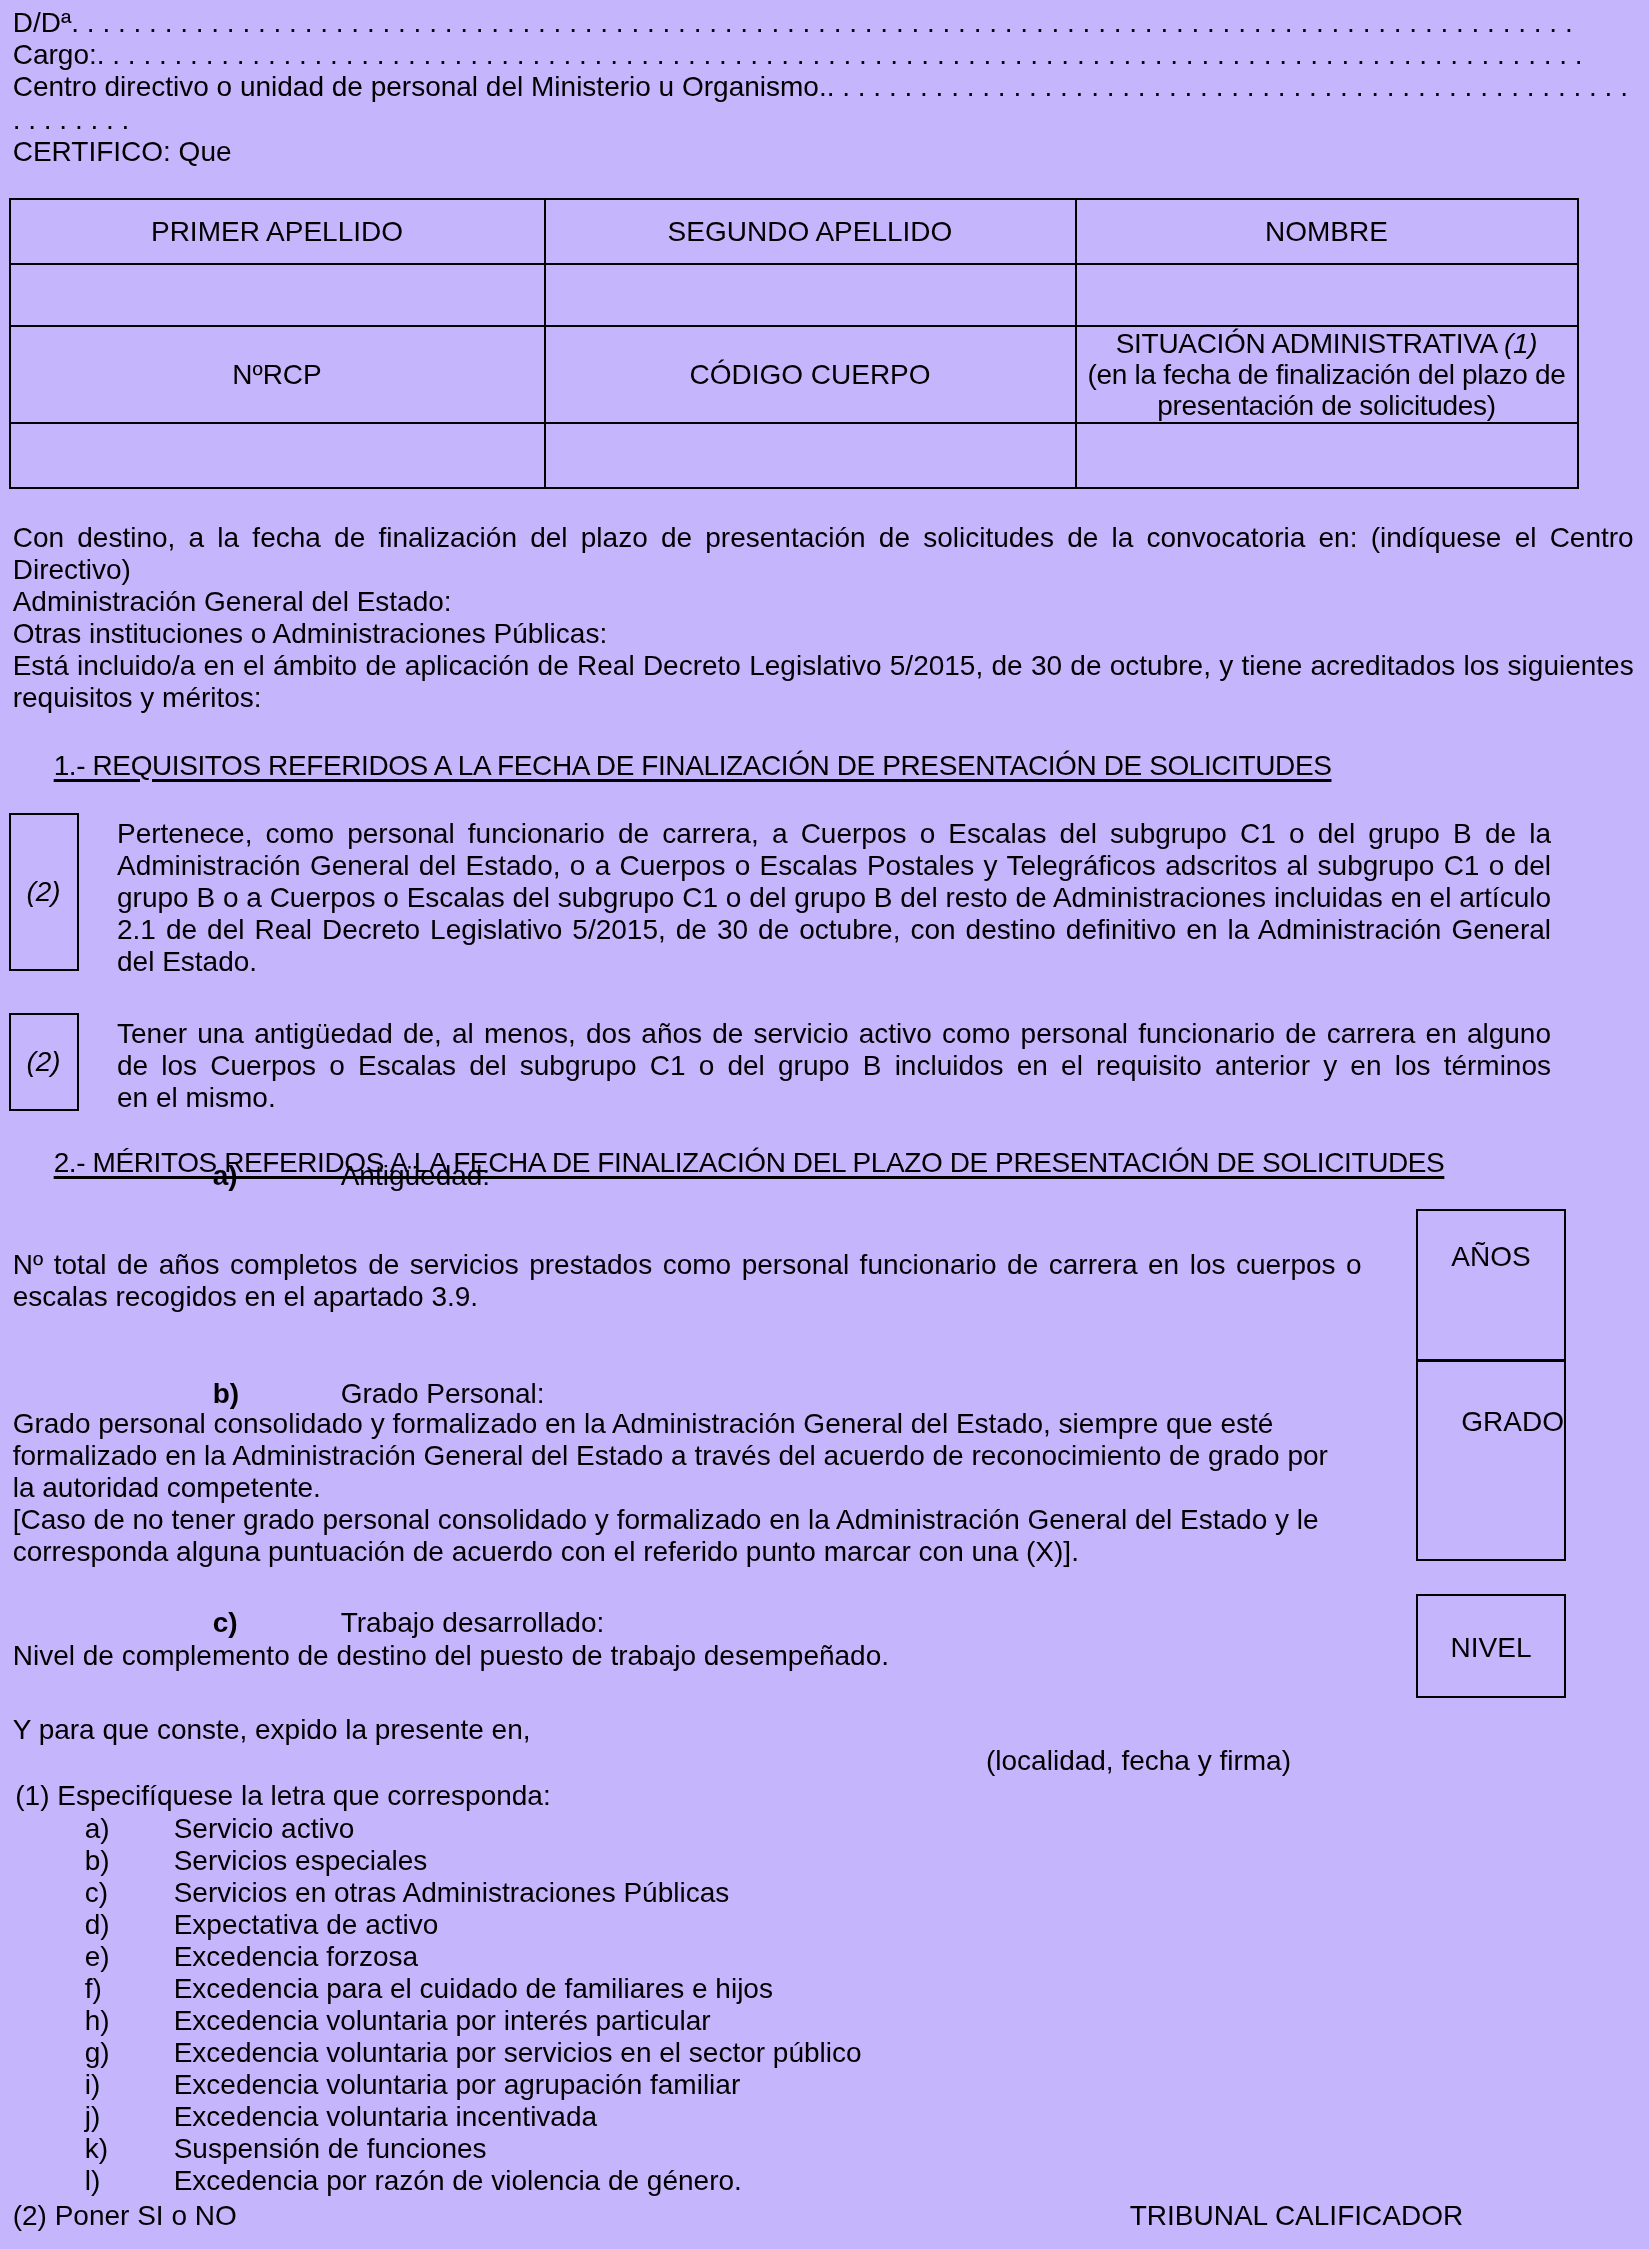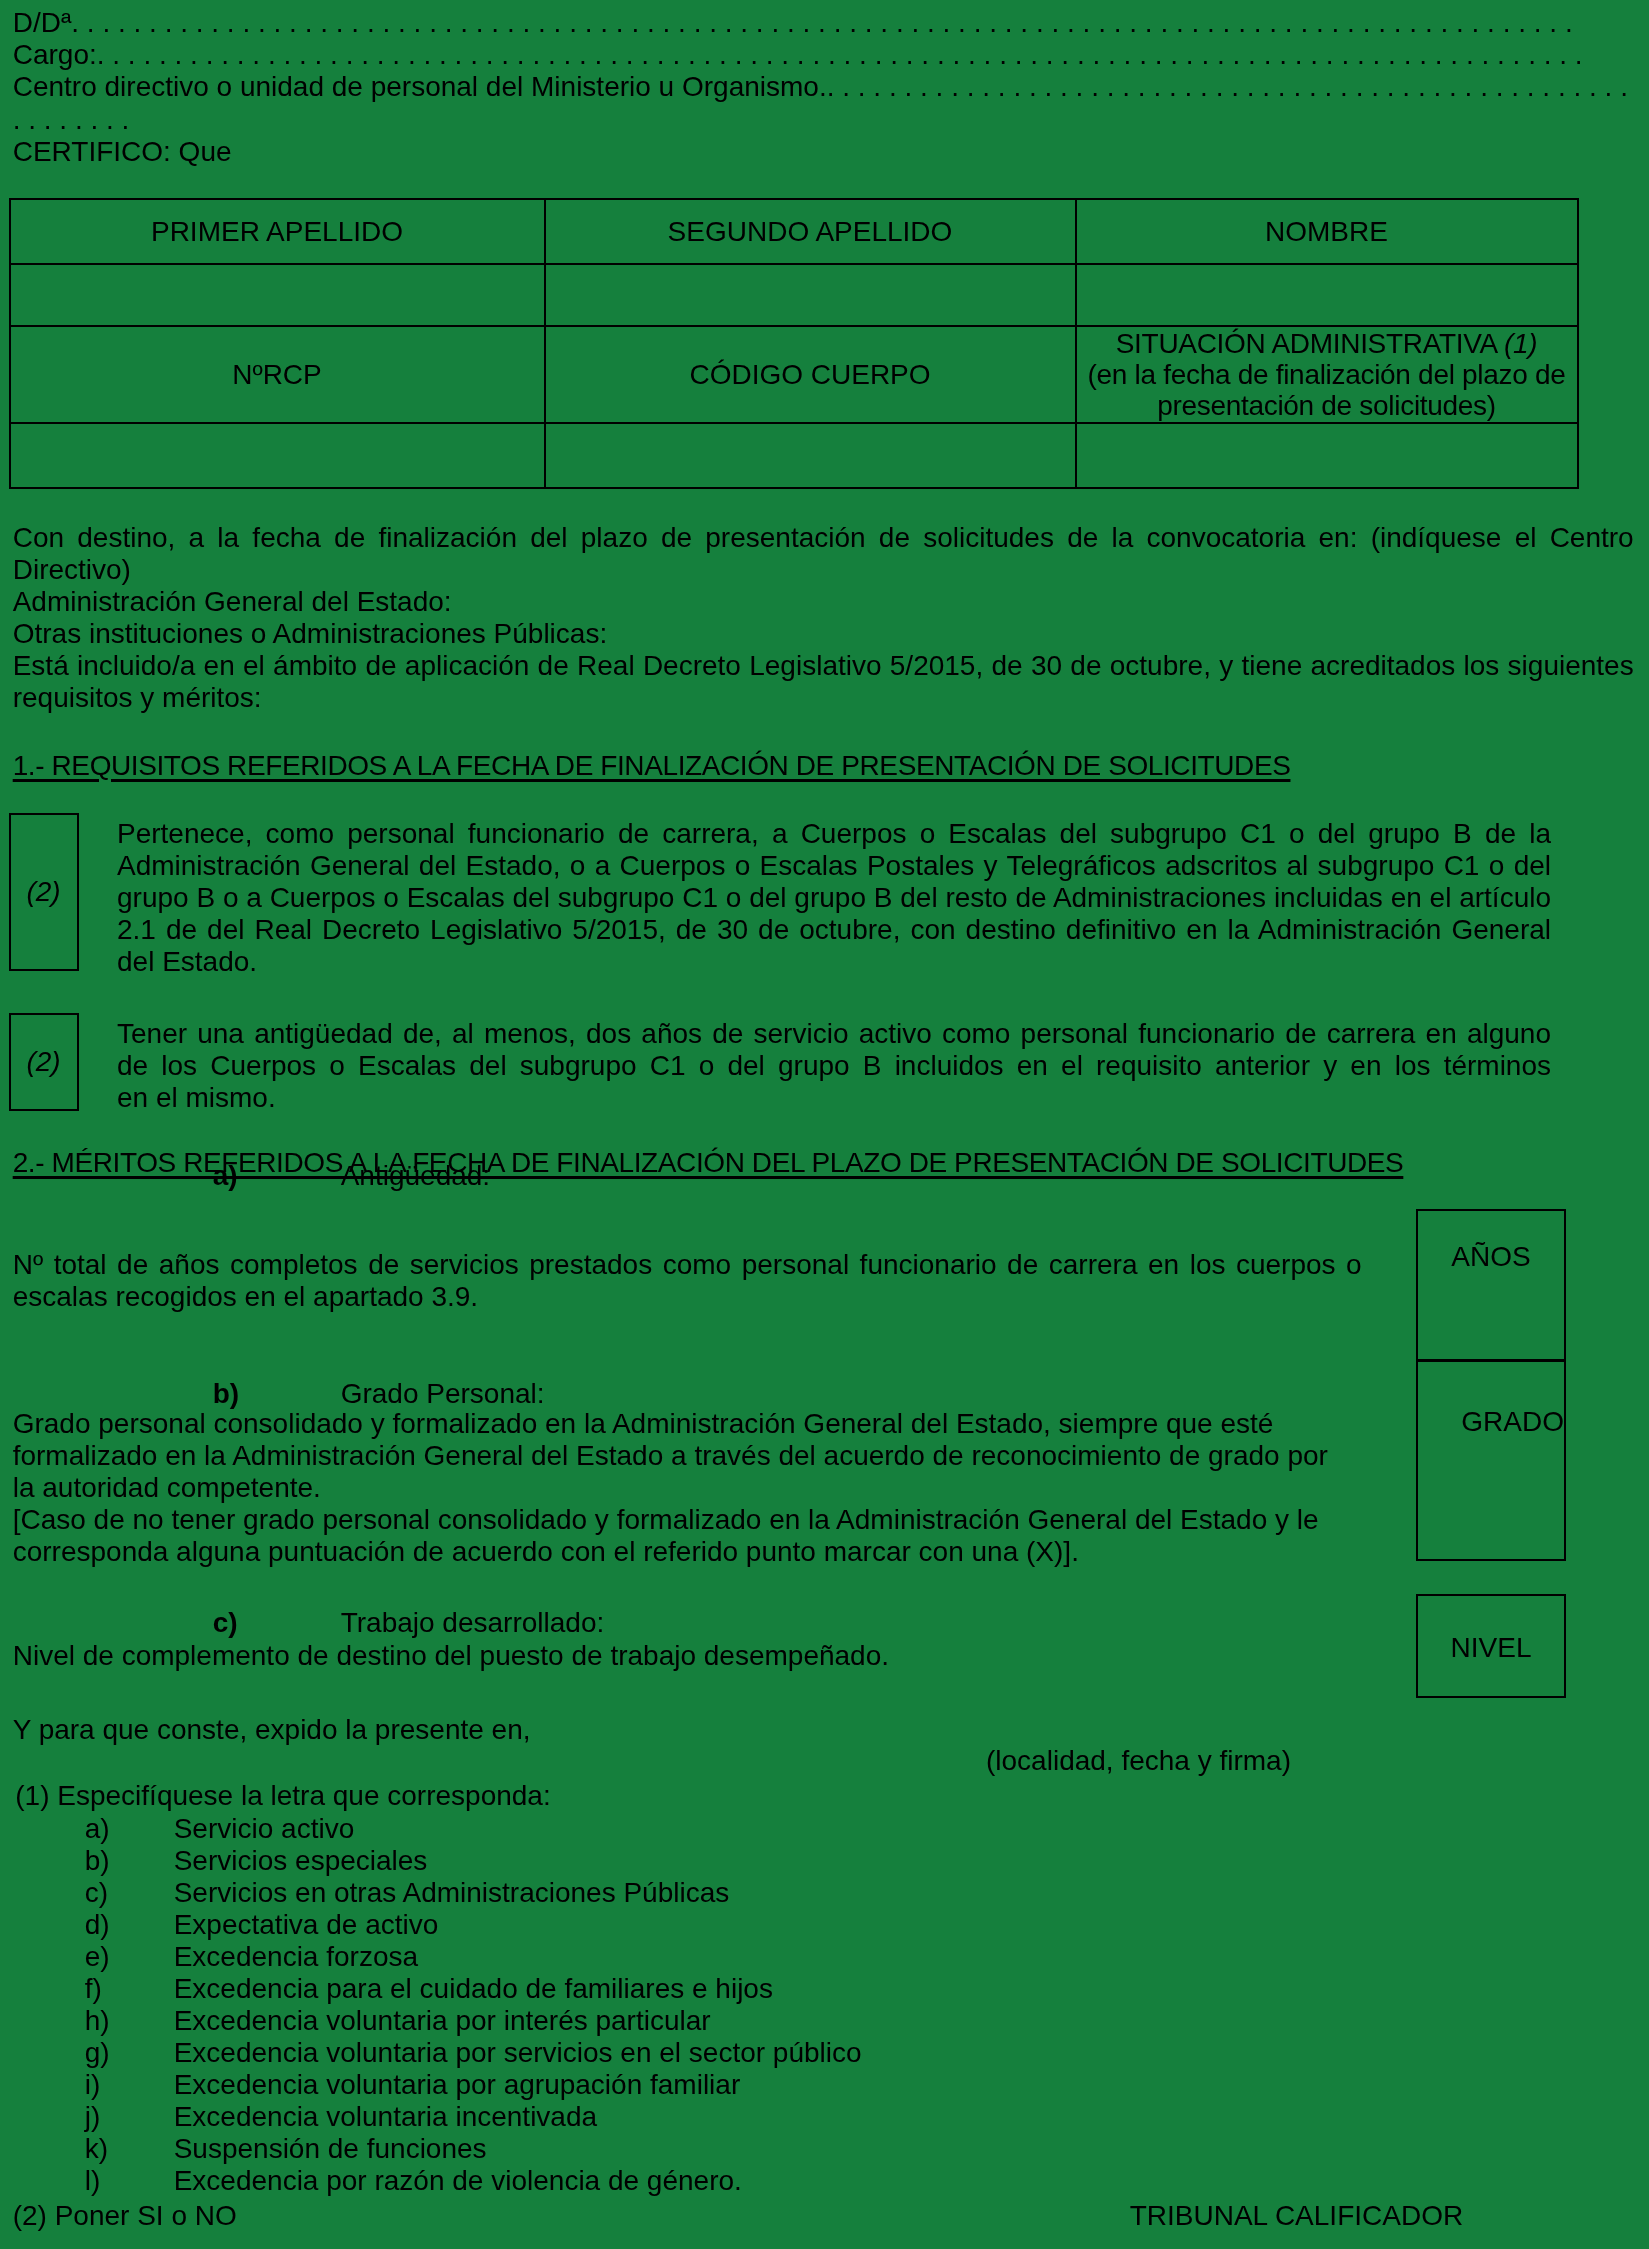--- a/index.html
+++ b/index.html
@@ -1,20 +1,20 @@
 <!DOCTYPE html>
 <html style="font-size:13.6px"><head>
 <meta charset="utf-8">
 <style>
   html, body { margin: 0; padding: 0; background: #e8e8e8; }
   .page {
     position: relative;
     width: 1650px;
     height: 2250px;
-    background: #15803d;
+    background: #c4b5fd;
     font-family: "Liberation Sans", sans-serif;
     font-size: 28px;
     line-height: 32px;
     color: #000000;
     overflow: hidden;
   }
   .abs { position: absolute; }
 
   
   .fill-line { display: flex; white-space: nowrap; overflow: hidden; }
@@ -29,21 +29,21 @@
     vertical-align: middle;
     padding: 0;
   }
   tr.r1 { height: 65px; }
   tr.r2 { height: 62px; }
   tr.r3 { height: 97px; }
   tr.r4 { height: 65px; }
   td.situ { line-height: 31px; letter-spacing: -0.3px; }
   .it { font-style: italic; }
 
-  .heading { letter-spacing: -0.4px; white-space: nowrap; }
+  .heading { letter-spacing: -0.4px; white-space: nowrap; margin-left: 41px; }
   .heading span {
     text-decoration: underline;
     text-decoration-thickness: 2.5px;
     text-underline-offset: 4.2px;
   }
 
   
   .ln { white-space: nowrap; height: 32px; }
   .jline { text-align: justify; text-align-last: justify; white-space: normal; overflow: hidden; }
 

